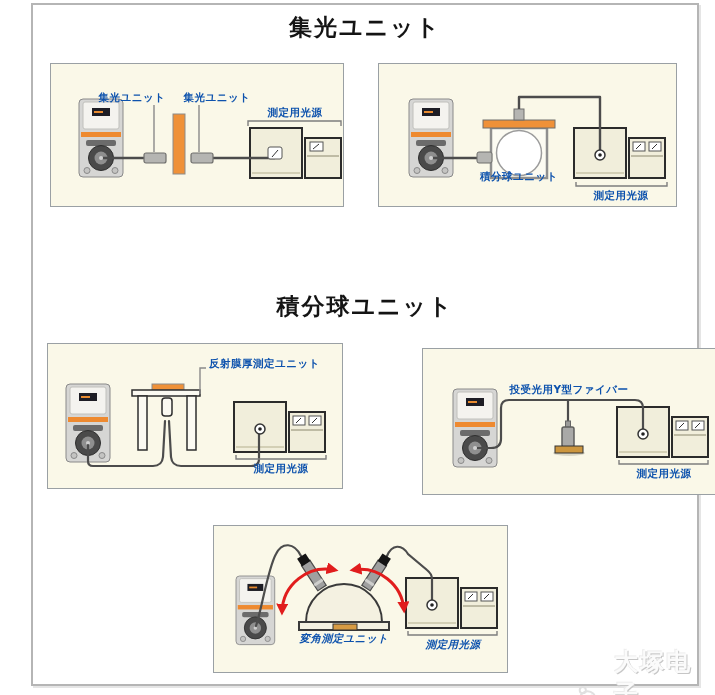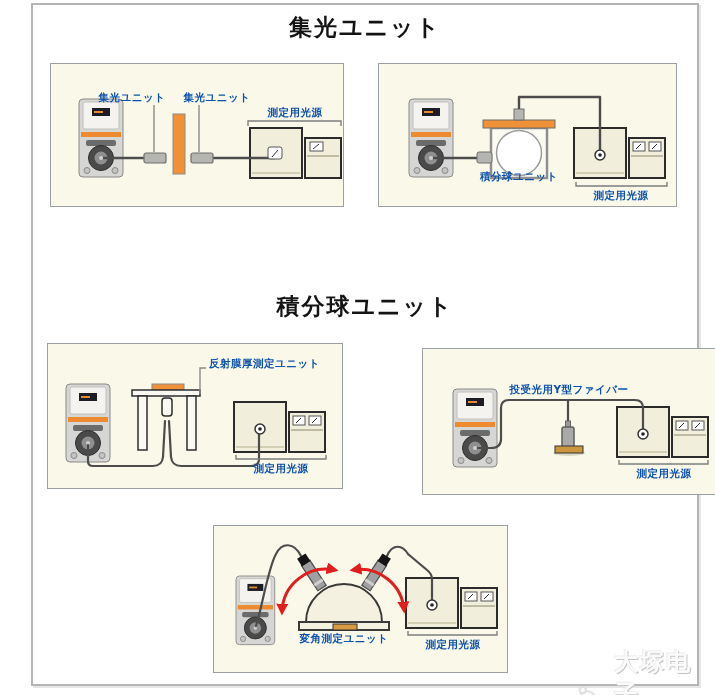--- a/index.html
+++ b/index.html
@@ -20,21 +20,21 @@
   #title-refl  { top:291px; }
   .panel {
     position:absolute; background:#faf8e8; border:1px solid #9aa0a4;
     box-sizing:border-box;
   }
   .panel svg { position:absolute; left:0; top:0; }
   #p-lens   { left:50px;  top:63px;  width:294px; height:144px; }
   #p-sphere { left:378px; top:63px;  width:299px; height:144px; }
   #p-film   { left:47px;  top:343px; width:296px; height:146px; }
   #p-yfiber { left:378px; top:348px; width:294px; height:147px;margin-left:44px; }
-  #p-gonio  { left:213px; top:525px; width:295px; height:148px; }
+  #p-gonio  { left:213px; top:525px; width:295px; height:148px;font-style:italic; }
   .lbl {
     position:absolute; color:#0d52ad; font-weight:bold; font-size:10.5px;
     line-height:1; white-space:nowrap; letter-spacing:0.5px;
   }
   .lbl.c { transform:translateX(-50%); }
   .wm {
     position:absolute; left:576px; top:646px;
     display:flex; align-items:flex-end; gap:15px;
   }
   .wm-text {

